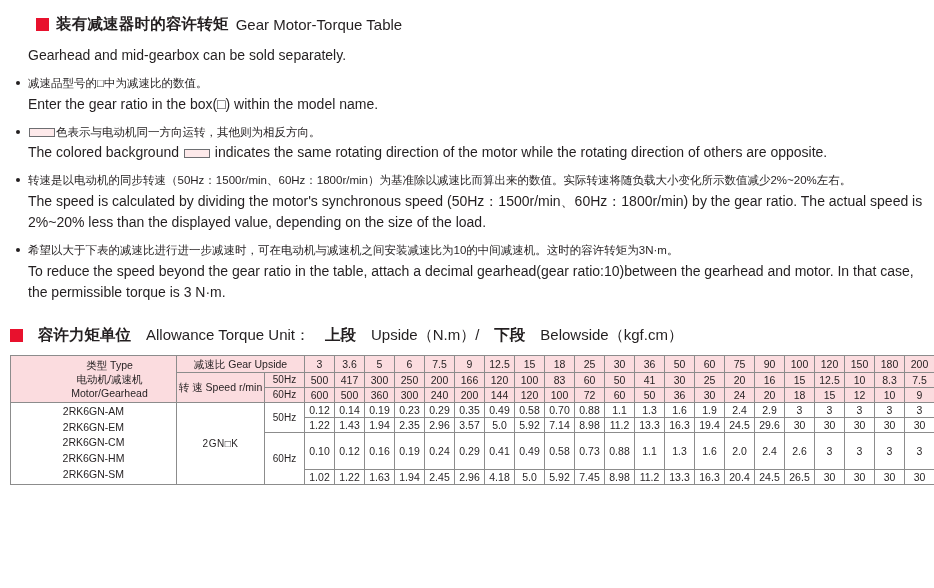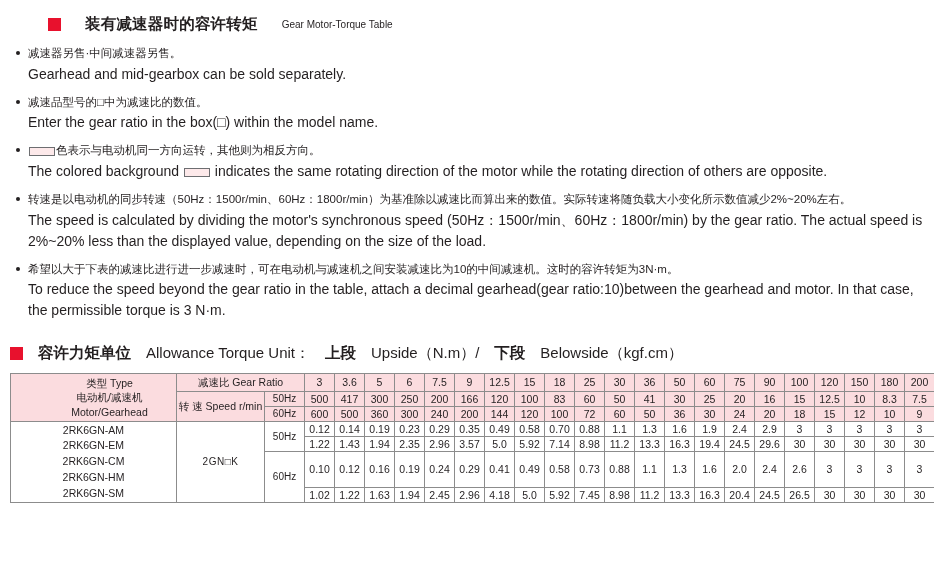--- a/index.html
+++ b/index.html
@@ -13,37 +13,37 @@
     color: #231f20;
     overflow: hidden;
     position: relative;
   }
   .page { padding: 10px 10px 0 10px; }
 
   
   .section-head {
     display: flex;
     align-items: center;
-    gap: 24px;
-    margin: 4px 0 10px 12px;
+    gap: 7px;
+    margin: 4px 0 10px 0;
     padding-left: 26px;
   }
   .red-square {
     width: 13px; height: 13px;
     background: #e8112d;
     flex: none;
   }
   .head-cn {
     font-size: 15.5px;
     font-weight: bold;
     color: #231f20;
     letter-spacing: 0.2px;
   }
   .head-en {
-    font-size: 10px;
+    font-size: 15px;
     color: #231f20;
     font-weight: normal;
   }
 
   
   .notes { margin: 2px 0 0 4px; }
   .note { margin-bottom: 9px; }
   .note-cn {
     font-size: 11.5px;
     color: #231f20;
@@ -146,21 +146,20 @@
 
   <div class="section-head">
     <span class="red-square"></span>
     <span class="head-cn">装有减速器时的容许转矩</span>
     <span class="head-en">Gear Motor-Torque Table</span>
   </div>
 
   <div class="notes">
 
     <div class="note">
-      <div class="note-cn">减速器另售·中间减速器另售。</div>
       <div class="note-en">Gearhead and mid-gearbox can be sold separately.</div>
     </div>
 
     <div class="note">
       <div class="note-cn">减速品型号的□中为减速比的数值。</div>
       <div class="note-en">Enter the gear ratio in the box(□) within the model name.</div>
     </div>
 
     <div class="note">
       <div class="note-cn"><span class="swatch-inline"></span><span>色表示与电动机同一方向运转，其他则为相反方向。</span></div>
@@ -218,21 +217,21 @@
     </colgroup>
     <tbody>
       <tr>
         <td class="type-cell" rowspan="3">
           <span class="cn">类型 Type</span>
           <span class="cn">电动机/减速机</span>
           <span class="cn">Motor/Gearhead</span>
         </td>
         <td class="ratio-cell" colspan="2">
           <span class="cn">减速比</span>
-          <span class="cn">Gear Ratio</span>
+          <span class="cn">Gear Upside</span>
         </td>
         <td class="num-hdr">3</td>
         <td class="num-hdr">3.6</td>
         <td class="num-hdr">5</td>
         <td class="num-hdr">6</td>
         <td class="num-hdr">7.5</td>
         <td class="num-hdr">9</td>
         <td class="num-hdr">12.5</td>
         <td class="num-hdr">15</td>
         <td class="num-hdr">18</td>

